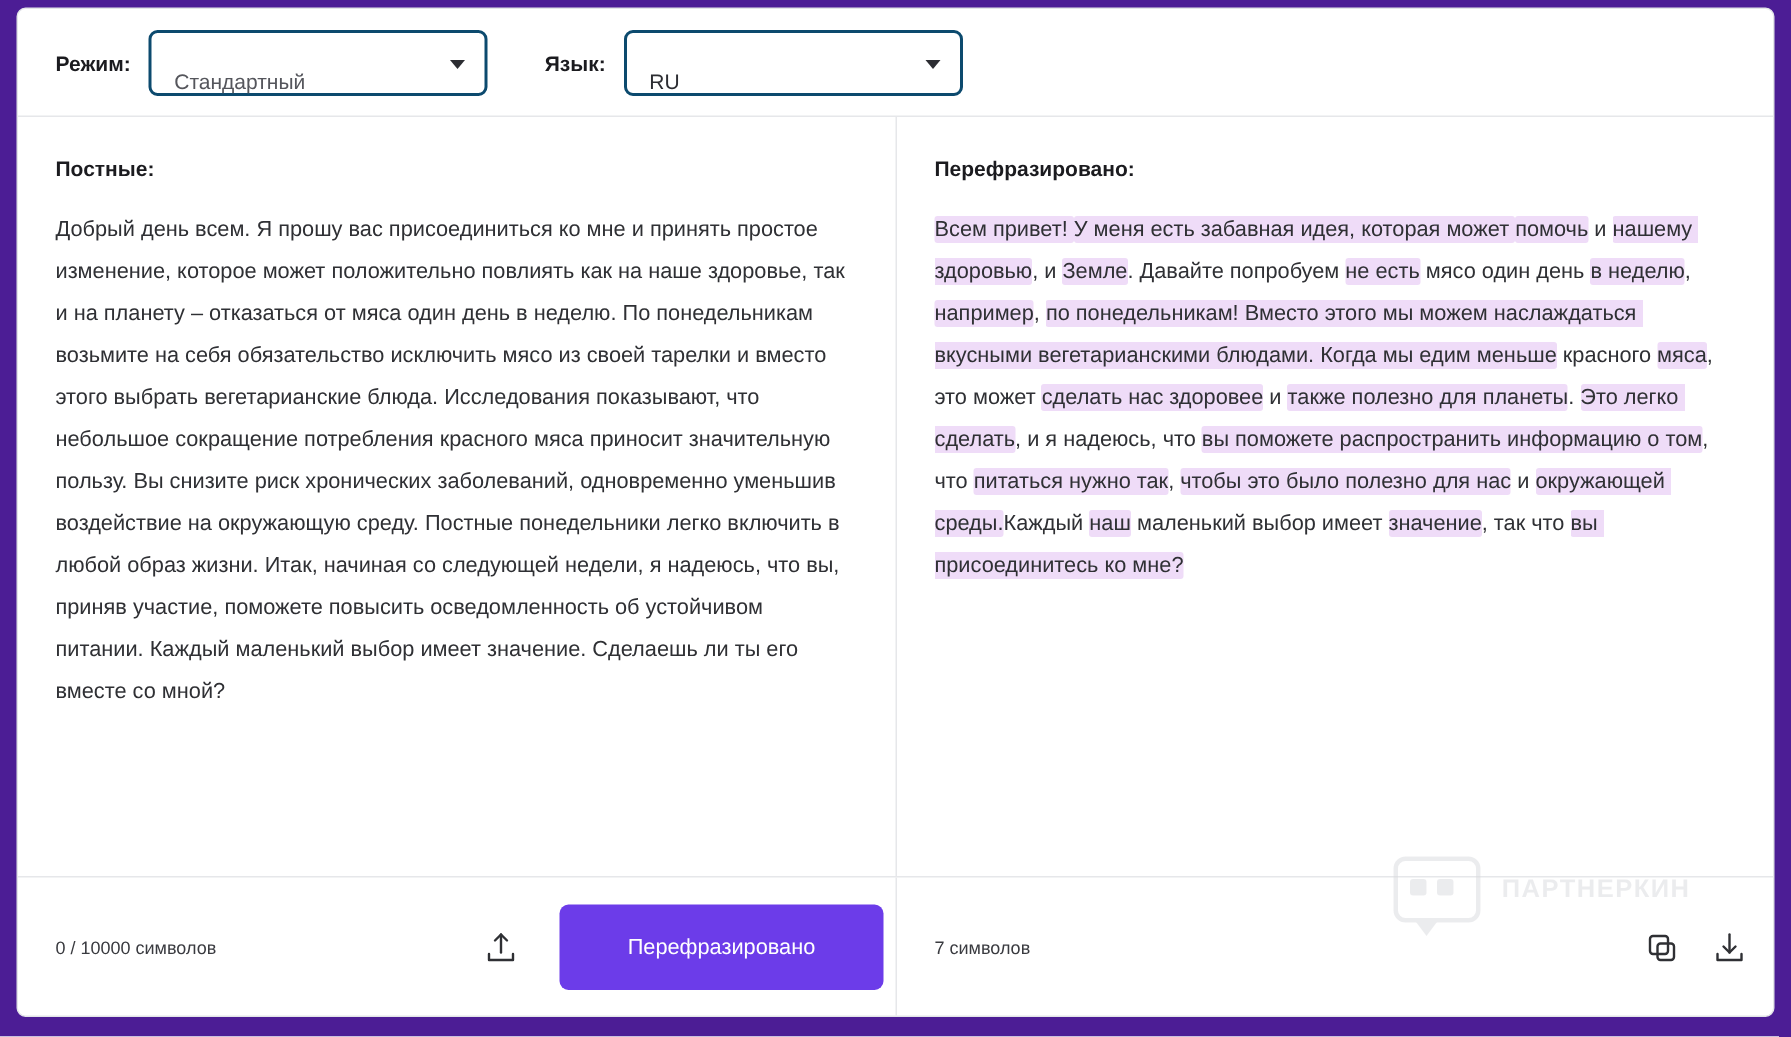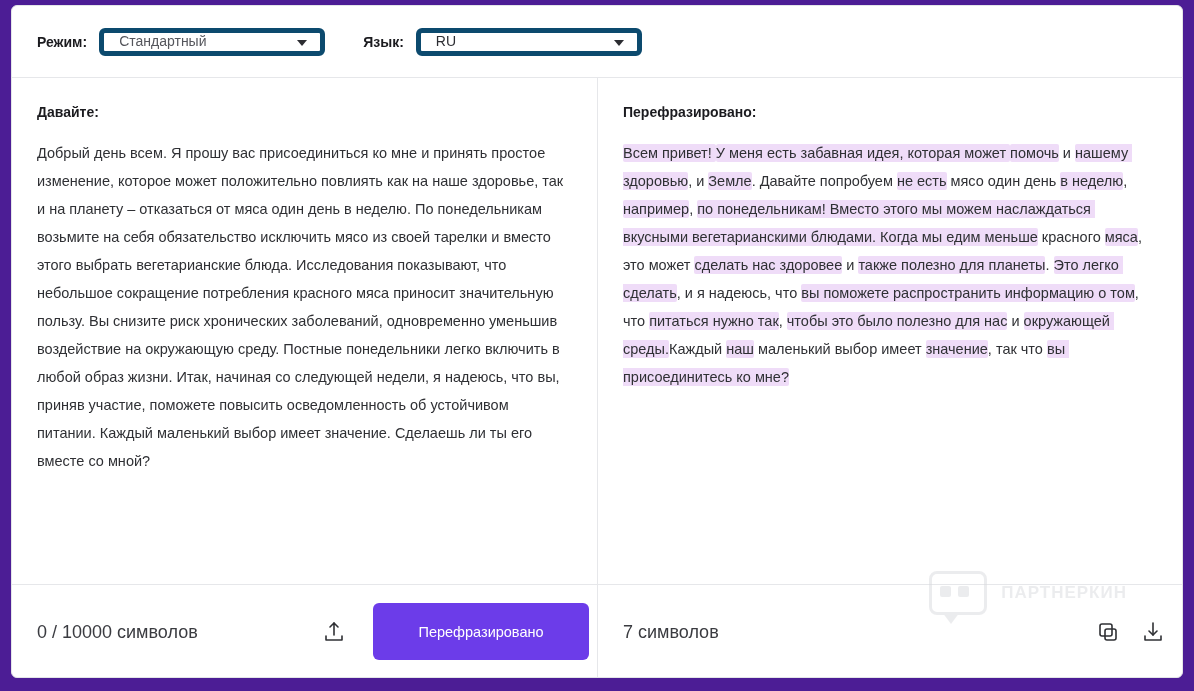--- a/index.html
+++ b/index.html
@@ -44,26 +44,26 @@
   }
   .field-label {
     font-size: 14px;
     font-weight: bold;
     color: #1b1b1f;
     margin-right: 12px;
     white-space: nowrap;
   }
   .select {
     position: relative;
-    height: 28px;
-    border: 5px solid #0c4a6e;
+    height: 44px;
+    border: 2px solid #0c4a6e;
     border-radius: 6px;
     background: #fff;
     display: flex;
-    align-items: flex-start;
+    align-items: flex-end;
     box-sizing: border-box;
   }
   .select .value {
     font-size: 14px;
     color: #55565c;
     padding-left: 15px;
     white-space: nowrap;
   }
   .select-mode { width: 226px; }
   .select-lang { width: 226px; }
@@ -131,21 +131,21 @@
   }
   .footer-right {
     position: relative;
     width: 585px;
     display: flex;
     align-items: center;
     box-sizing: border-box;
     padding-left: 25px;
   }
   .counter {
-    font-size: 18px;
+    font-size: 12px;
     color: #3a3b40;
   }
   .upload-icon {
     position: absolute;
     left: 310px;
     top: 50%;
     margin-top: -12px;
     width: 24px;
     height: 24px;
   }
@@ -250,21 +250,21 @@
         <span class="field-label">Язык:</span>
         <div class="select select-lang">
           <span class="value">RU</span>
           <span class="caret"></span>
         </div>
       </div>
     </div>
 
     <div class="panels">
       <div class="panel panel-left">
-        <div class="panel-title">Давайте:</div>
+        <div class="panel-title">Постные:</div>
         <div class="body-text para">Добрый день всем. Я прошу вас присоединиться ко мне и принять простое изменение, которое может положительно повлиять как на наше здоровье, так и на планету – отказаться от мяса один день в неделю. По понедельникам возьмите на себя обязательство исключить мясо из своей тарелки и вместо этого выбрать вегетарианские блюда. Исследования показывают, что небольшое сокращение потребления красного мяса приносит значительную пользу. Вы снизите риск хронических заболеваний, одновременно уменьшив воздействие на окружающую среду. Постные понедельники легко включить в любой образ жизни. Итак, начиная со следующей недели, я надеюсь, что вы, приняв участие, поможете повысить осведомленность об устойчивом питании. Каждый маленький выбор имеет значение. Сделаешь ли ты его вместе со мной?</div>
       </div>
       <div class="panel panel-right">
         <div class="panel-title">Перефразировано:</div>
         <div class="body-text" id="paraphrased-output"><span class="hl">Всем привет! </span><span class="hl">У меня есть забавная идея, которая может </span><span class="hl">помочь</span><span> и </span><span class="hl">нашему здоровью</span><span>, и </span><span class="hl">Земле</span><span>. Давайте попробуем </span><span class="hl">не есть</span><span> мясо один день </span><span class="hl">в неделю</span><span>, </span><span class="hl">например</span><span>, </span><span class="hl">по понедельникам! Вместо этого мы можем наслаждаться вкусными вегетарианскими блюдами. Когда мы едим меньше</span><span> красного </span><span class="hl">мяса</span><span>, это может </span><span class="hl">сделать нас здоровее</span><span> и </span><span class="hl">также полезно для планеты</span><span>. </span><span class="hl">Это легко сделать</span><span>, и я надеюсь, что </span><span class="hl">вы поможете распространить информацию о том</span><span>, что </span><span class="hl">питаться нужно так</span><span>, </span><span class="hl">чтобы это было полезно для нас</span><span> и </span><span class="hl">окружающей среды.</span><span>Каждый </span><span class="hl">наш</span><span> маленький выбор имеет </span><span class="hl">значение</span><span>, так что </span><span class="hl">вы присоединитесь ко мне?</span></div>
       </div>
     </div>
 
     <div class="footer">
       <div class="footer-left">

